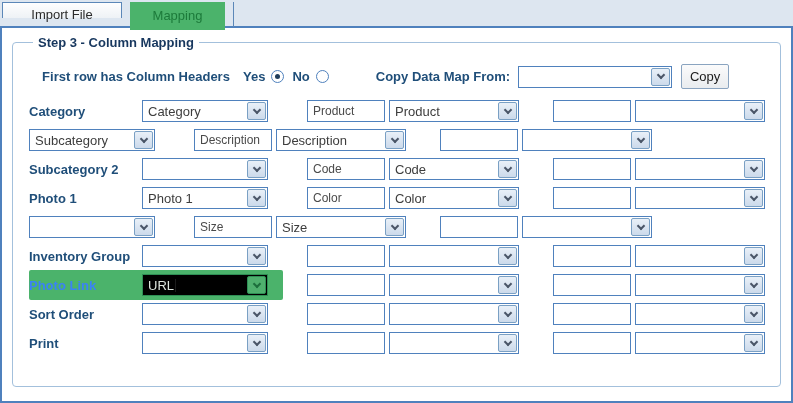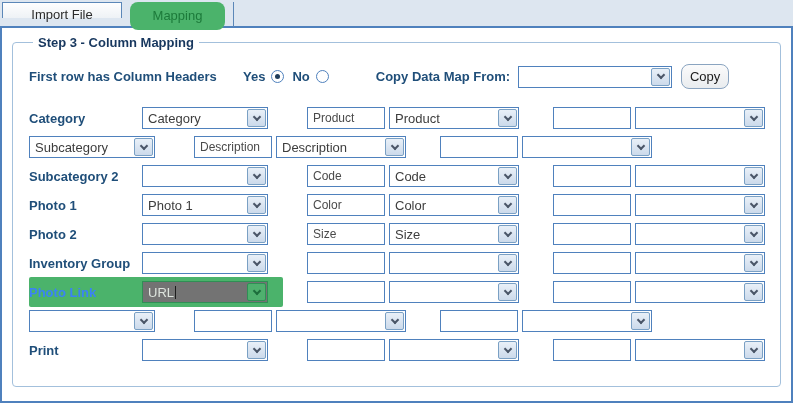--- a/index.html
+++ b/index.html
@@ -7,72 +7,72 @@
               font-family:"Liberation Sans", sans-serif; }
 
   
   .tabbar { height:28px; background:#dde6f0; border-bottom:2px solid #4f81bd;
             display:flex; align-items:flex-start; position:relative; }
   .tab { text-align:center; font-size:13px; cursor:default; }
   .tab-import { margin-left:2px; margin-top:2px; width:120px; height:16px; line-height:23px;
                 background:linear-gradient(#fefefe,#eef2f6); border:1px solid #5b87b8;
                 border-bottom:none; color:#2b2b2b; }
   .tab-mapping { margin-left:8px; margin-top:2px; width:95px; height:28px; line-height:28px;
-                 background:#4bb36b; color:#1c7a3a; border-radius:8px; position:relative; z-index:3; }
+                 background:#4bb36b; color:#1c7a3a; border-radius:0; position:relative; z-index:3; }
   .tab-sep { width:1px; height:25px; background:#5b87b8; margin-left:8px; margin-top:2px; }
 
   
   .panel { width:793px; height:375px; border:2px solid #4f81bd; border-top:none; padding-top:7px; }
   fieldset.step { margin:0 10px; border:1px solid #a3c0dc; border-radius:4px;
                   height:352px; padding:6px 12px 0 16px; }
   legend { font-size:13px; font-weight:bold; color:#17375e; padding:0 5px; margin-left:4px; }
 
   
   .controls { display:flex; align-items:center; height:25px; margin-top:8px; font-size:13px; }
   .b-lbl { font-weight:bold; color:#1f4e79; }
-  .first-lbl { width:214px; }
+  .first-lbl { width:214px;text-align:center; }
   .rb { display:inline-block; width:13px; height:13px; border:1px solid #4f81bd;
         border-radius:50%; background:#fff; margin-left:6px; position:relative; }
   .rb.checked::after { content:''; position:absolute; left:3px; top:3px; width:5px; height:5px;
                        border-radius:50%; background:#1f3d5c; }
   .no-lbl { margin-left:8px; }
   .copy-lbl { margin-left:47px; }
   .copy-select { margin-left:8px; width:154px; }
   .copy-btn { margin-left:9px; width:48px; height:25px; font-size:13px; color:#1a1a1a;
               background:linear-gradient(#fbfbfb,#e9ecef); border:1px solid #8aa4c0;
-              border-radius:8px; font-family:"Liberation Sans", sans-serif; cursor:pointer; }
+              border-radius:2px; font-family:"Liberation Sans", sans-serif; cursor:pointer; }
 
   
   .select { height:22px; background:#fff; border:1px solid #4f81bd; display:flex;
             align-items:center; cursor:pointer; }
   .select .val { flex:1; padding-left:5px; font-size:13px; color:#3d3d3d;
                  white-space:nowrap; overflow:hidden; }
   .dd-btn { width:19px; height:18px; margin-right:1px; border:1px solid #7aa0c4; border-radius:2px;
             background:linear-gradient(#e9f0f8,#ccdaeb); display:flex; align-items:center;
             justify-content:center; flex:none; }
   .chev { display:inline-block; width:6px; height:6px; border-left:2px solid #4a5668;
           border-bottom:2px solid #4a5668; transform:rotate(-45deg); margin-top:-3px; }
   .txtbox { height:22px; background:#fff; border:1px solid #4f81bd; }
   .txtbox .val { display:block; padding-left:5px; font-size:12px; line-height:20px; color:#4a4a4a;
                  white-space:nowrap; overflow:hidden; }
 
   
-  .grid { margin-top:18px; }
+  .grid { margin-top:11px; }
   .grid-row { display:flex; align-items:center; height:22px; margin-bottom:7px; position:relative; }
   .row-label { width:113px; font-size:13px; font-weight:bold; color:#1f4e79; position:relative; z-index:1; }
   .dd1 { width:126px; } .box1 { width:78px; margin-left:39px; } .dd2 { width:130px; margin-left:4px; }
   .box2 { width:78px; margin-left:34px; } .dd3 { width:130px; margin-left:4px; }
   .dd1,.dd2,.dd3,.box1,.box2 { position:relative; z-index:1; }
 
   
   .row-highlight { display:none; position:absolute; left:0; top:-4px; width:254px; height:30px;
                    background:#4bb36b; border-radius:2px; z-index:0; }
   .grid-row.highlighted .row-highlight { display:block; }
   .grid-row.highlighted .row-label { color:#3b82f6; }
-  .grid-row.highlighted .dd1 { background:#737373; border-color:#2f8f55; }
+  .grid-row.highlighted .dd1 { background:#000000; border-color:#2f8f55; }
   .grid-row.highlighted .dd1 .val { color:#dde4dd; }
   .grid-row.highlighted .dd1 .val::after { content:''; display:inline-block; width:1px; height:13px;
                    background:#1c1c1c; margin-left:1px; vertical-align:-2px; }
   .grid-row.highlighted .dd1 .dd-btn { background:#4fb06e; border-color:#2f8f55; }
   .grid-row.highlighted .dd1 .chev { border-color:#1d6e3c; }
 </style>
 </head>
 <body>
 
 <div class="tabbar">
@@ -212,21 +212,20 @@
     <div class="select dd3">
       <span class="val"></span>
       <span class="dd-btn">
               <i class="chev"></i>
             </span>
     </div>
   </div>
 
   <div class="grid-row">
 
-    <span class="row-label">Photo 2</span>
     <div class="select dd1">
       <span class="val"></span>
       <span class="dd-btn">
               <i class="chev"></i>
             </span>
     </div>
     <div class="txtbox box1">
       <span class="val">Size</span>
     </div>
     <div class="select dd2">
@@ -300,20 +299,21 @@
       <span class="val"></span>
       <span class="dd-btn">
               <i class="chev"></i>
             </span>
     </div>
   </div>
 
 
   <div class="grid-row">
 
+    <span class="row-label">Sort Order</span>
     <div class="select dd1">
       <span class="val"></span>
       <span class="dd-btn">
               <i class="chev"></i>
             </span>
     </div>
     <div class="txtbox box1">
       <span class="val"></span>
     </div>
     <div class="select dd2">

